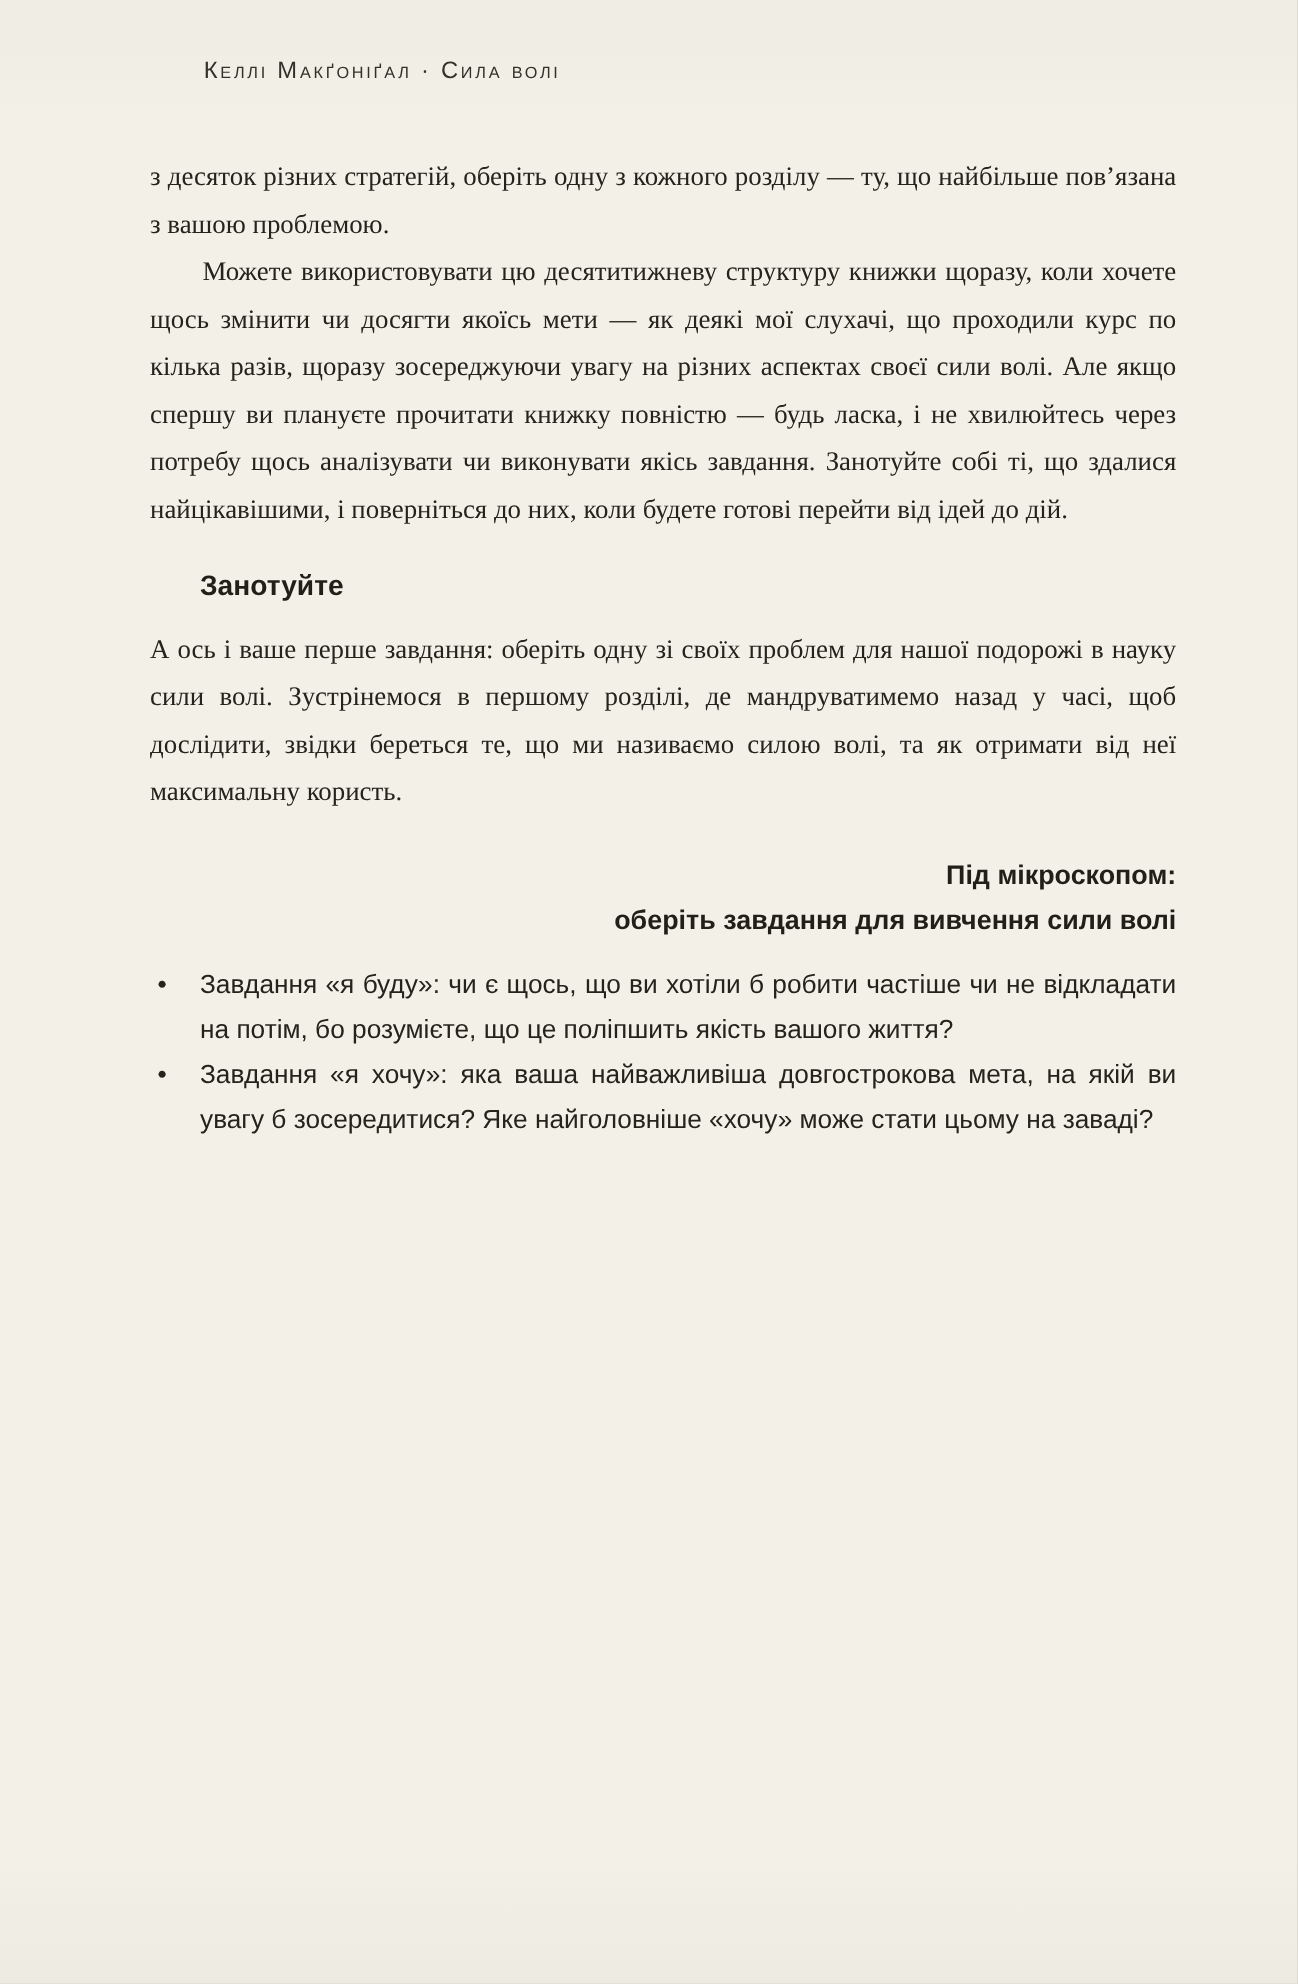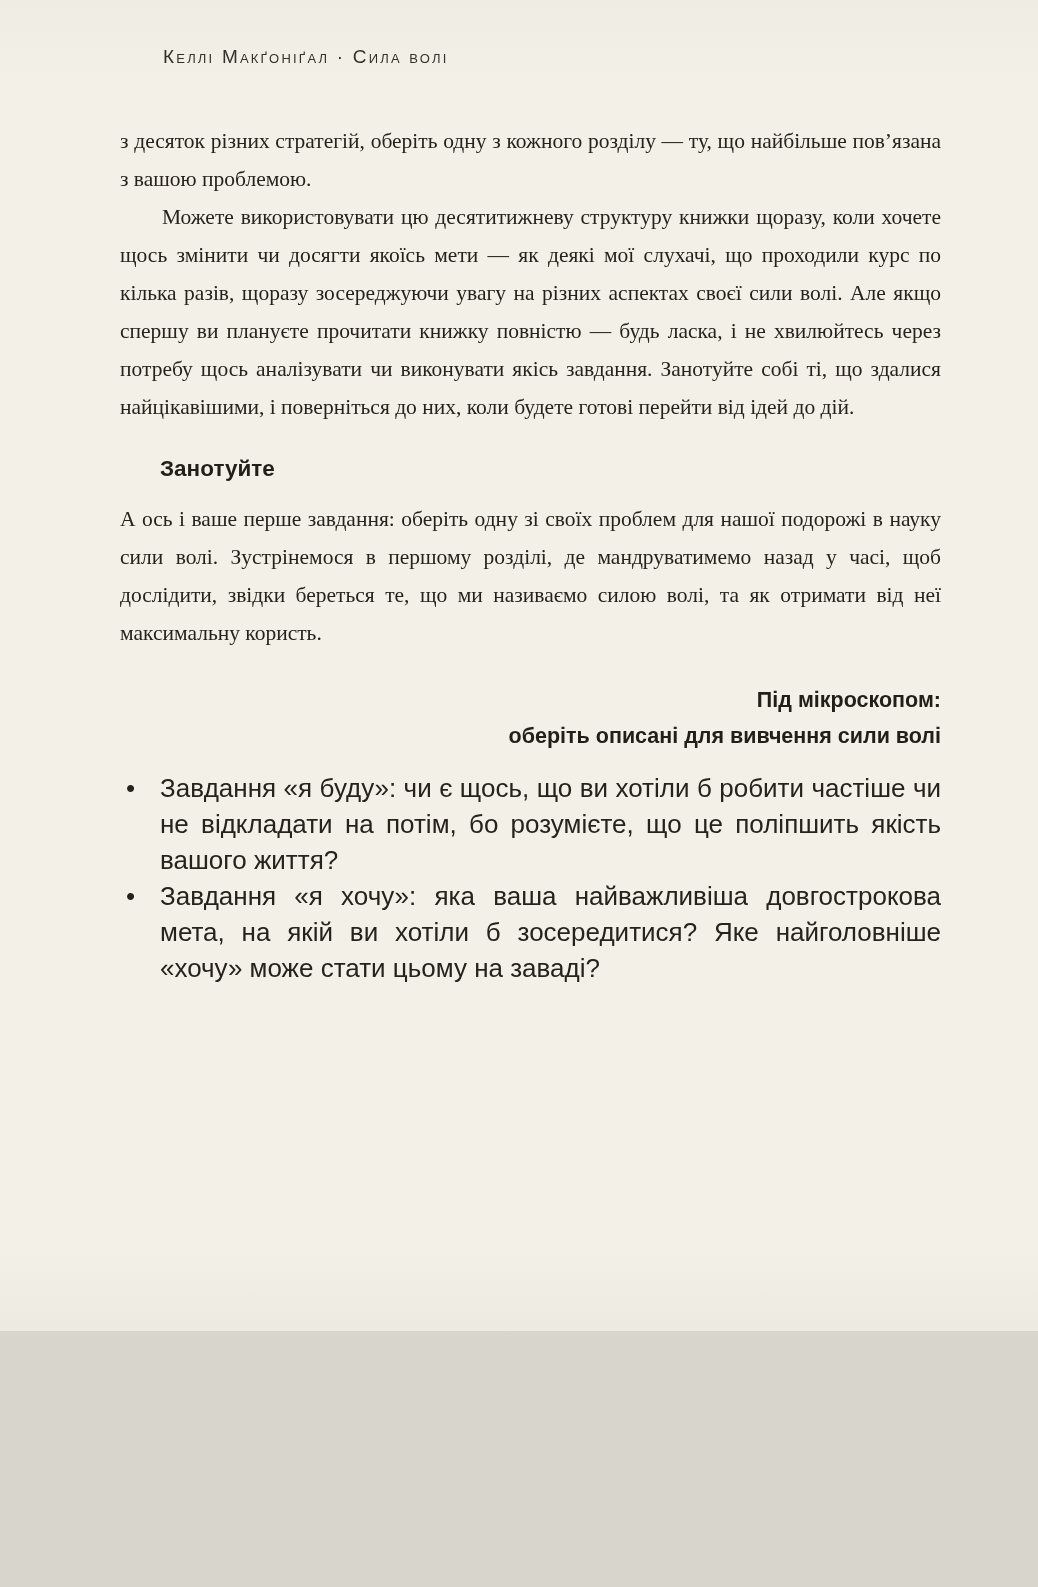--- a/index.html
+++ b/index.html
@@ -4,21 +4,21 @@
 <title>Book page</title>
 <style>
   html, body {
     margin: 0;
     padding: 0;
     background: #d8d5cd;
   }
   .page {
     position: relative;
     width: 1038px;
-    height: 1331px;
+    height: 1587px;
     margin: 0 auto;
     background: linear-gradient(180deg, #efece3 0%, #f3f0e8 6%, #f3f0e8 94%, #edeae2 100%);
     color: #262319;
     font-family: "Liberation Serif", "DejaVu Serif", serif;
     overflow: hidden;
     box-sizing: border-box;
   }
   .running-header {
     position: absolute;
     top: 46px;
@@ -72,21 +72,21 @@
     color: #26231c;
   }
   .box-list {
     margin: 0;
     padding: 0;
     list-style: none;
   }
   .box-list li {
     position: relative;
     padding-left: 40px;
-    font-size: 26px;
+    font-size: 21px;
     line-height: 36px;
     text-align: justify;
     color: #26231c;
   }
   .box-list li::before {
     content: "\2022";
     position: absolute;
     left: 6px;
     top: 0;
   }
@@ -105,26 +105,26 @@
     <p class="body-p indent">Можете використовувати цю десятитижневу структуру книжки щоразу, коли хочете щось змінити чи досягти якоїсь мети — як деякі мої слухачі, що проходили курс по кілька разів, щоразу зосереджуючи увагу на різних аспектах своєї сили волі. Але якщо спершу ви плануєте прочитати книжку повністю — будь ласка, і не хвилюйтесь через потребу щось аналізувати чи виконувати якісь завдання. Занотуйте собі ті, що здалися найцікавішими, і поверніться до них, коли будете готові перейти від ідей до дій.</p>
 
     <h2 class="section-heading">Занотуйте</h2>
 
     <p class="body-p">А ось і ваше перше завдання: оберіть одну зі своїх проблем для нашої подорожі в науку сили волі. Зустрінемося в першому розділі, де мандруватимемо назад у часі, щоб дослідити, звідки береться те, що ми називаємо силою волі, та як отримати від неї максимальну користь.</p>
 
     <div class="exercise-box">
 
       <h3 class="box-title">
         <span>Під мікроскопом:</span><br>
-        <span>оберіть описані для вивчення сили волі</span>
+        <span>оберіть завдання для вивчення сили волі</span>
       </h3>
 
 
       <ul class="box-list">
         <li>Завдання «я буду»: чи є щось, що ви хотіли б робити частіше чи не відкладати на потім, бо розумієте, що це поліпшить якість вашого життя?</li>
-        <li>Завдання «я хочу»: яка ваша найважливіша довгострокова мета, на якій ви хотіли б зосередитися? Яке найголовніше «хочу» може стати цьому на заваді?</li>
+        <li>Завдання «я хочу»: яка ваша найважливіша довгострокова мета, на якій ви увагу б зосередитися? Яке найголовніше «хочу» може стати цьому на заваді?</li>
       </ul>
 
     </div>
 
   </div>
 
 </div>
 
 </body></html>

